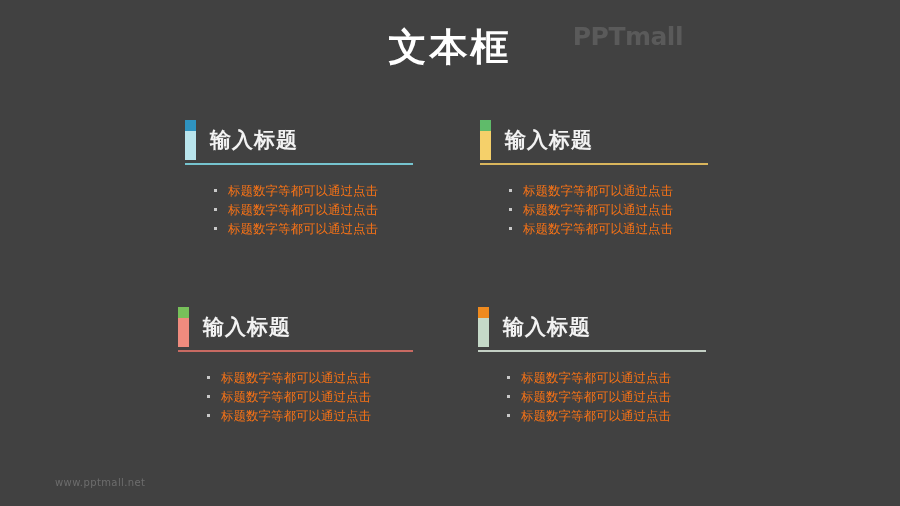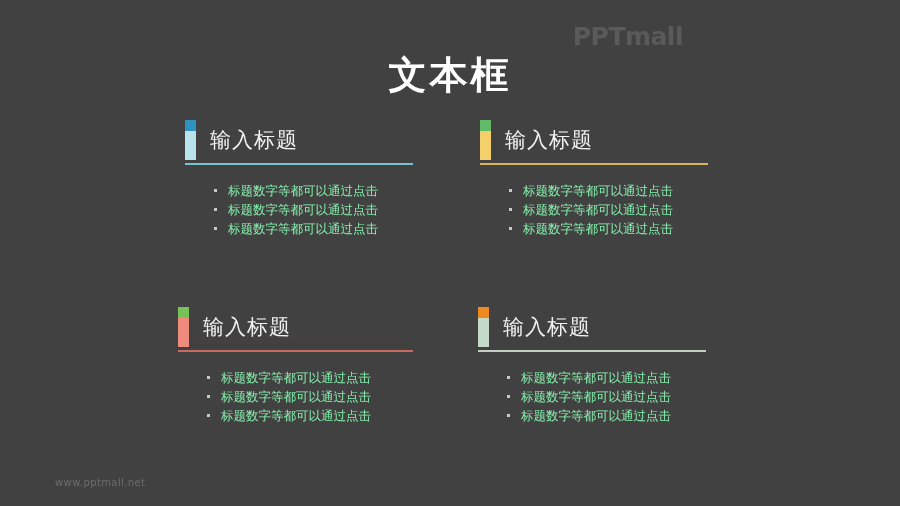--- a/index.html
+++ b/index.html
@@ -32,21 +32,21 @@
     font-weight: bold;
     letter-spacing: -0.5px;
     color: #5a5a5a;
     font-family: "DejaVu Sans", "Liberation Sans", sans-serif;
     user-select: none;
   }
 
   
   .page-title {
     position: absolute;
-    top: 50px;
+    top: 22px;
     left: 0;
     width: 900px;
     text-align: center;
     color: #ffffff;
     font-size: 38px;
     font-weight: bold;
     letter-spacing: 3px;
     font-family: "DejaVu Sans", "Liberation Sans", sans-serif;
   }
 
@@ -93,38 +93,39 @@
     width: 100%;
   }
 
   .block-title {
     color: #f2f2f2;
     font-size: 21px;
     letter-spacing: 1px;
     line-height: 1;
     font-family: "DejaVu Sans", "Liberation Sans", sans-serif;
     white-space: nowrap;
+    font-weight: bold;
   }
 
   .rule {
     position: absolute;
     left: 0;
     bottom: -3px;
     height: 2px;
   }
 
   
   .bullets {
     margin: 19px 0 0 26px;
     padding: 0;
     list-style: none;
   }
   .bullets li {
     position: relative;
-    color: #86efac;
+    color: #f97316;
     font-size: 12.5px;
     line-height: 19px;
     padding-left: 17px;
     white-space: nowrap;
     font-family: "DejaVu Sans", "Liberation Sans", sans-serif;
   }
   .bullets li::before {
     content: "";
     position: absolute;
     left: 3px;

